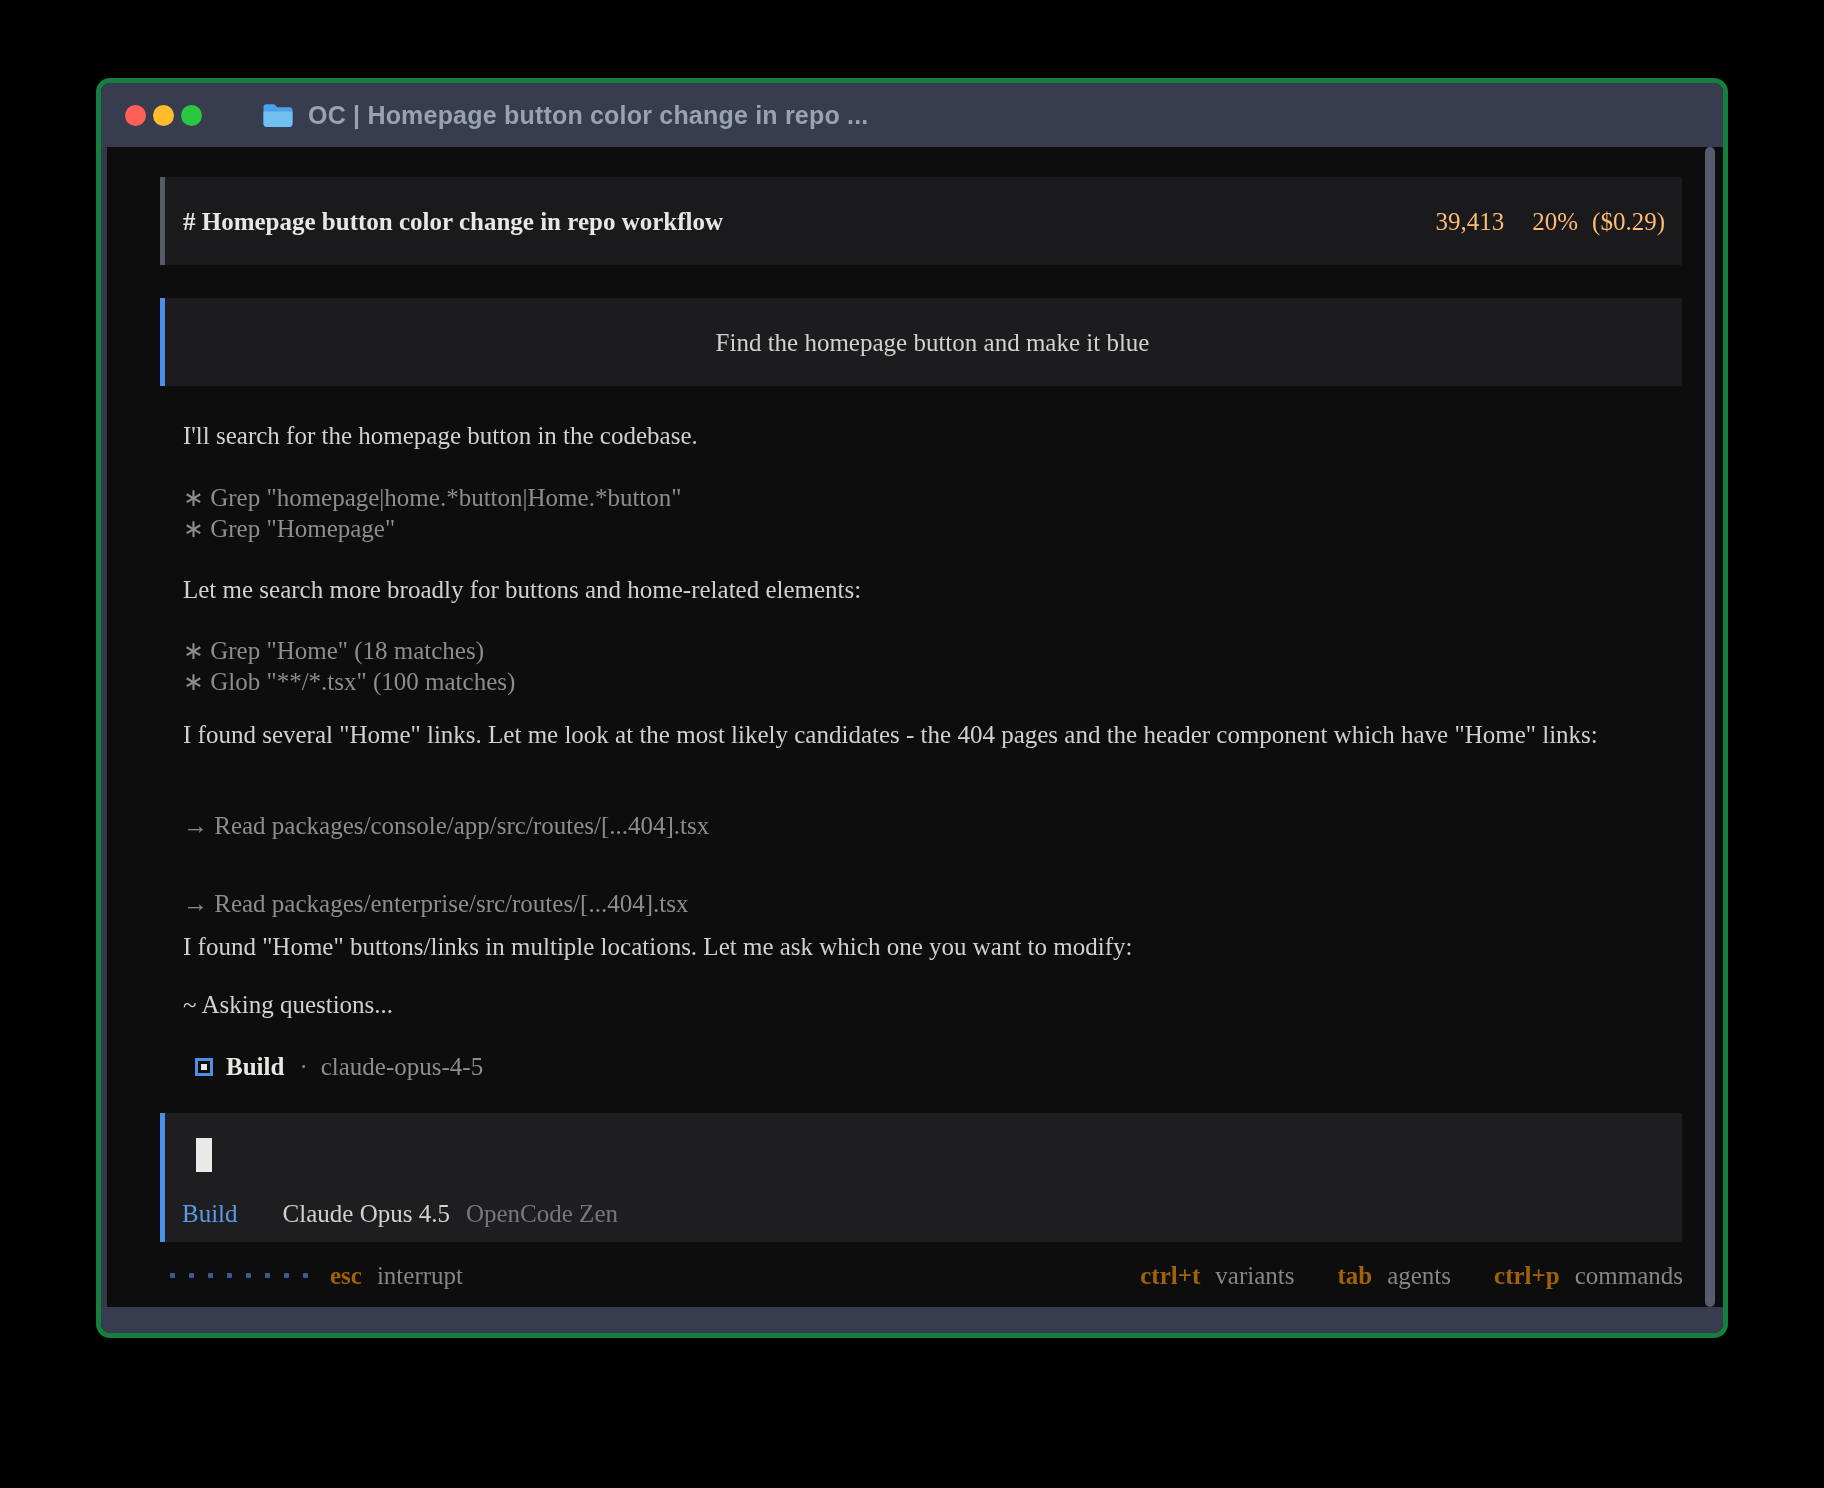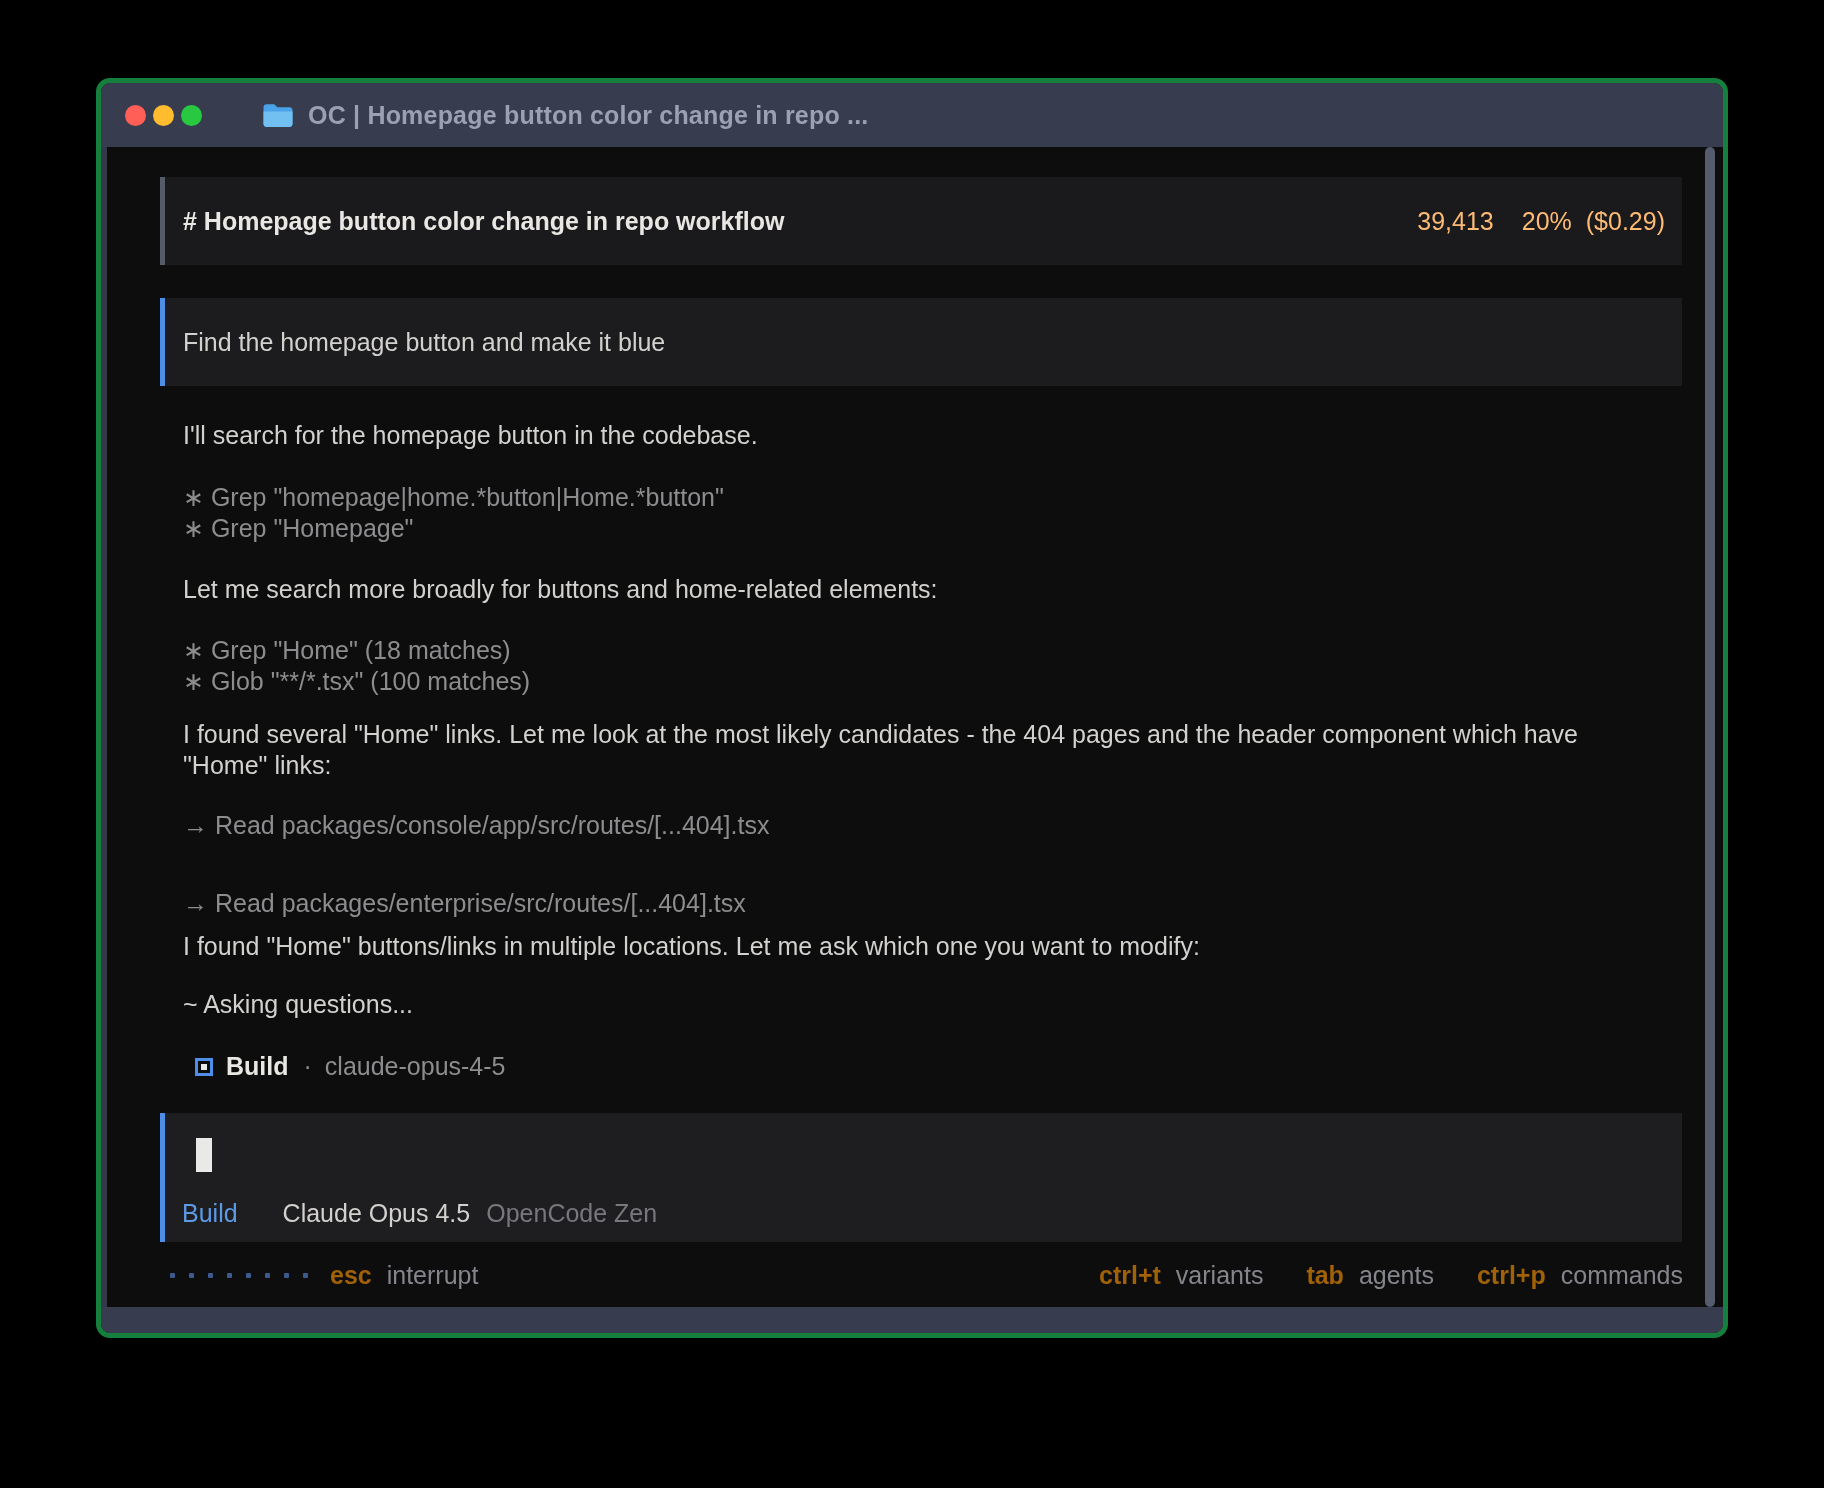--- a/index.html
+++ b/index.html
@@ -23,26 +23,26 @@
   .win-title { font-family:"Liberation Sans", sans-serif; font-weight:bold; font-size:25px;
                color:#9aa1b1; letter-spacing:0.2px; }
 
   
   .edge-left { position:absolute; left:0; top:64px; bottom:26px; width:6px; background:#343949; }
   .bottombar { position:absolute; left:0; right:0; bottom:0; height:26px; background:#373c4e; }
   .scrollbar { position:absolute; right:8px; top:64px; bottom:26px; width:10px;
                background:#565b6e; border-radius:5px; }
 
   
-  .mono { font-family:Liberation Sans, sans-serif; font-size:25px; line-height:31px; }
+  .mono { font-family:Liberation Serif, serif; font-size:25px; line-height:31px; }
   .normal { color:#d3d1ce; }
   .dim { color:#8d8d8f; }
 
   
-  .panel { position:absolute; left:59px; width:1522px; }
+  .panel { position:absolute; left:59px; width:1522px;justify-content:center; }
   .header-panel { top:94px; height:88px; background:#1a1a1c; border-left:5px solid #565b68;
                   display:flex; align-items:center; justify-content:space-between;
                   padding-left:18px; padding-right:17px; }
   .header-title { font-weight:bold; color:#e9e7e3; }
   .header-stats { color:#fdba74; display:flex; }
   .header-stats .tokens { margin-right:28px; }
   .header-stats .pct { margin-right:14px; }
 
   .user-panel { top:215px; height:88px; background:#1c1c1f; border-left:5px solid #4f8ee8;
                 display:flex; align-items:center; padding-left:18px; }

